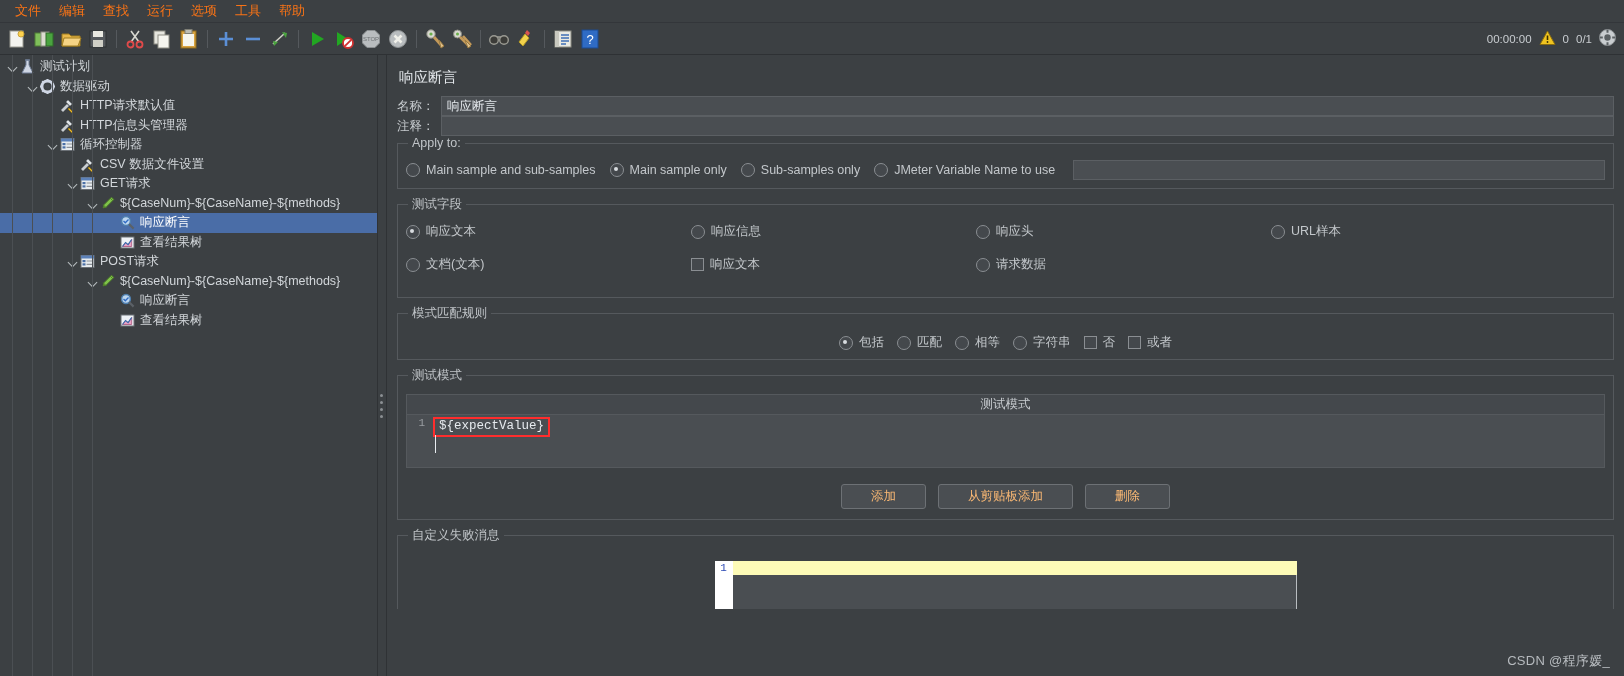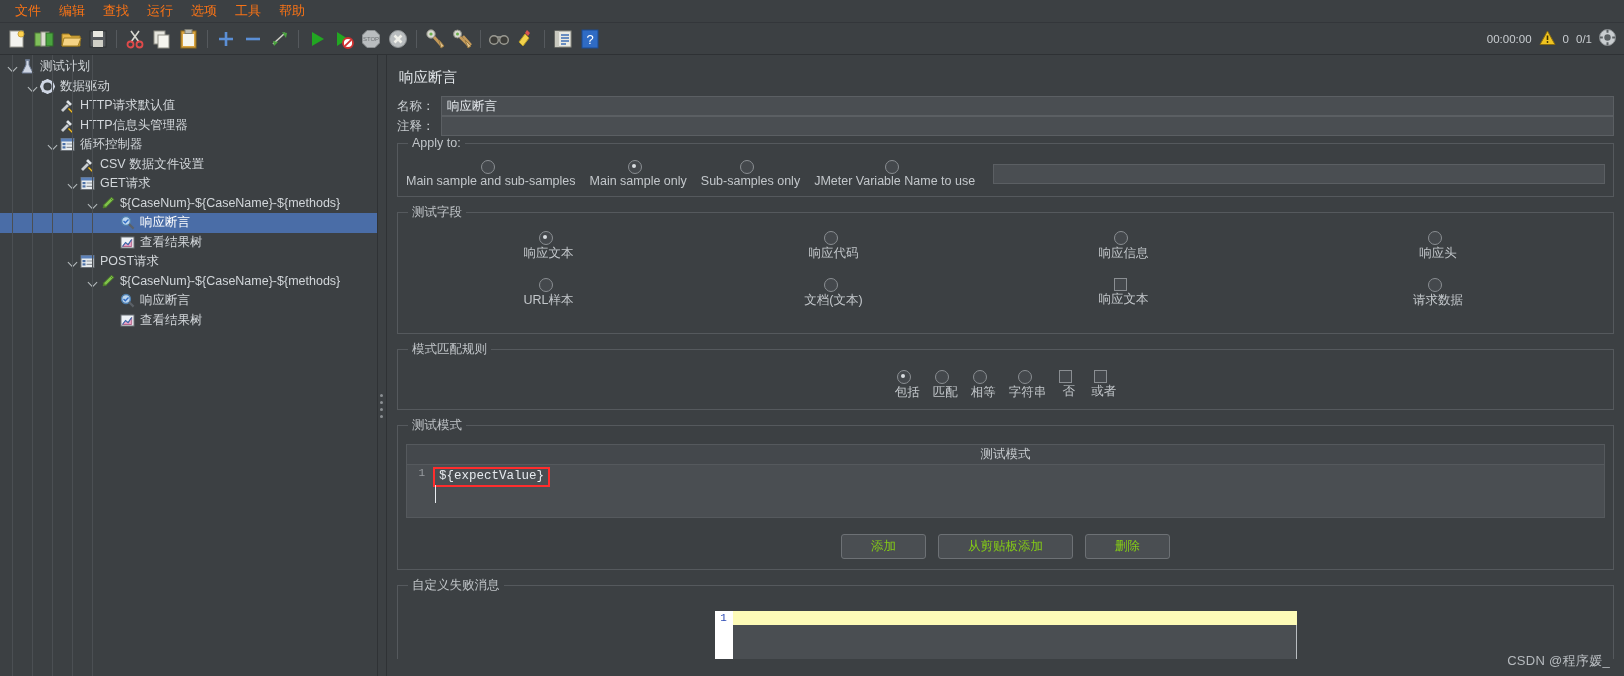--- a/index.html
+++ b/index.html
@@ -67,21 +67,21 @@
     color:#e4e8ec;font-size:12.5px;padding:0 5px;line-height:20px;
     font-family:"Liberation Sans","DejaVu Sans",sans-serif;
     box-sizing:border-box;outline:none;
   }
   
   .group{border:1px solid #55595d;margin:0 0 7px 0;position:relative;
          padding:10px 8px 8px 8px;}
   .group > legend{font-size:12.5px;color:#c0c4c8;padding:0 4px;margin-left:2px;}
   
   .opt{display:inline-flex;align-items:center;cursor:default;font-size:12.5px;
-       color:#c3c7cb;flex-direction:column;}
+       color:#c3c7cb;}
   .radio{width:12px;height:12px;border-radius:50%;border:1px solid #8a8e92;
          background:#44484c;margin-right:6px;position:relative;flex:0 0 12px;}
   .radio.on:after{content:"";position:absolute;left:3px;top:3px;width:4px;
                   height:4px;border-radius:50%;background:#d8dce0;}
   .cbox{width:11px;height:11px;border:1px solid #8a8e92;background:#44484c;
         margin-right:6px;flex:0 0 11px;}
   .applyrow{display:flex;align-items:center;gap:14px;}
   
   .tf-grid{display:grid;grid-template-columns:285px 285px 295px auto;
            row-gap:16px;}
@@ -101,21 +101,21 @@
   .cellval{
     display:inline-block;font-family:"Liberation Mono","DejaVu Sans Mono",monospace;
     font-size:12.5px;color:#e6eaee;border:2px solid #ff2d2d;
     padding:0px 4px 1px 4px;line-height:15px;
   }
   .caret{position:absolute;left:28px;top:20px;width:1px;height:18px;
          background:#e8ecf0;}
   
   .btnrow{display:flex;justify-content:center;gap:12px;margin-top:16px;}
   .btn{background:#4a4e52;border:1px solid #6d7175;border-radius:3px;
-       color:#84cc16;font-size:12.5px;padding:3px 29px;cursor:default;}
+       color:#fdba74;font-size:12.5px;padding:3px 29px;cursor:default;}
   
   .failbox{display:flex;justify-content:center;margin-top:7px;}
   .faileditor{display:flex;width:582px;height:48px;border:none;}
   .fail-gutter{width:18px;background:#ffffff;color:#2b49b5;font-size:11px;
                font-family:"Liberation Mono","DejaVu Sans Mono",monospace;
                text-align:center;padding-top:1px;box-sizing:border-box;}
   .fail-lines{flex:1;}
   .fail-line1{height:14px;background:#fdfbb7;}
   .fail-rest{height:34px;background:#4a4e52;border-right:1px solid #b9bdc1;}
   
@@ -528,24 +528,20 @@
           <input class="tinput" style="flex: 1 1 0%; margin-left: 4px;" value="">
       </div>
     </fieldset>
 
     <fieldset class="group">
       <legend>测试字段</legend>
       <div class="tf-grid" id="test-field-grid">
           <label class="opt">
             <span class="radio on"></span>
             <span>响应文本</span>
-          </label>
-          <label class="opt">
-            <span class="radio"></span>
-            <span>响应代码</span>
           </label>
           <label class="opt">
             <span class="radio"></span>
             <span>响应信息</span>
           </label>
           <label class="opt">
             <span class="radio"></span>
             <span>响应头</span>
           </label>
           <label class="opt">

